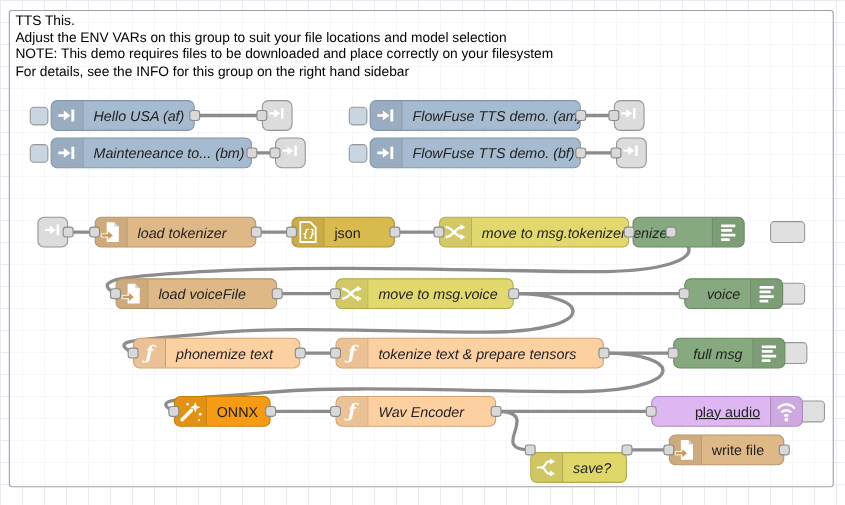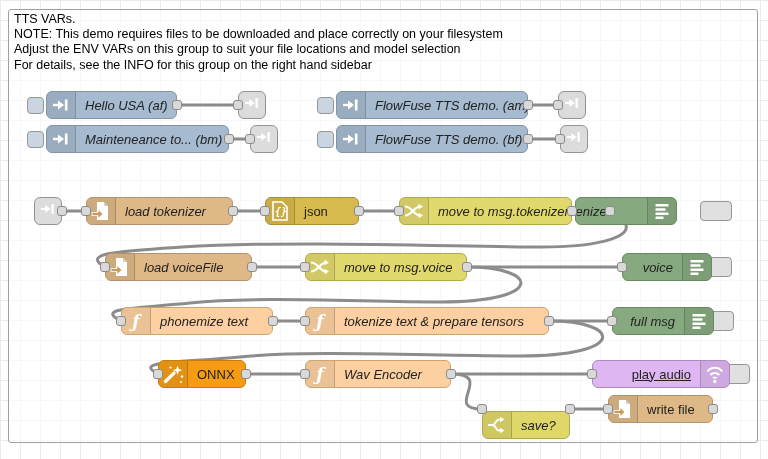--- a/index.html
+++ b/index.html
@@ -44,23 +44,23 @@
     font-size:17px;color:#fff;line-height:1;}
 </style>
 </head>
 <body>
 
 <div id="canvas">
 
   <div id="group"></div>
 
   <div id="group-label">
-    <div>TTS VARs.</div>
+    <div>TTS This.</div>
+    <div>Adjust the ENV VARs on this group to suit your file locations and model selection</div>
     <div>NOTE: This demo requires files to be downloaded and place correctly on your filesystem</div>
-    <div>Adjust the ENV VARs on this group to suit your file locations and model selection</div>
     <div>For details, see the INFO for this group on the right hand sidebar</div>
   </div>
 
   <svg id="wires" width="768" height="459">
     <path class="wire" d="M177,105 L238,105"></path>
     <path class="wire" d="M229,139 L250,139"></path>
     <path class="wire" d="M528,105 L558,105"></path>
     <path class="wire" d="M528,139 L560,139"></path>
     <path class="wire" d="M62,211 L86,211"></path>
     <path class="wire" d="M233,211 L265,211"></path>

